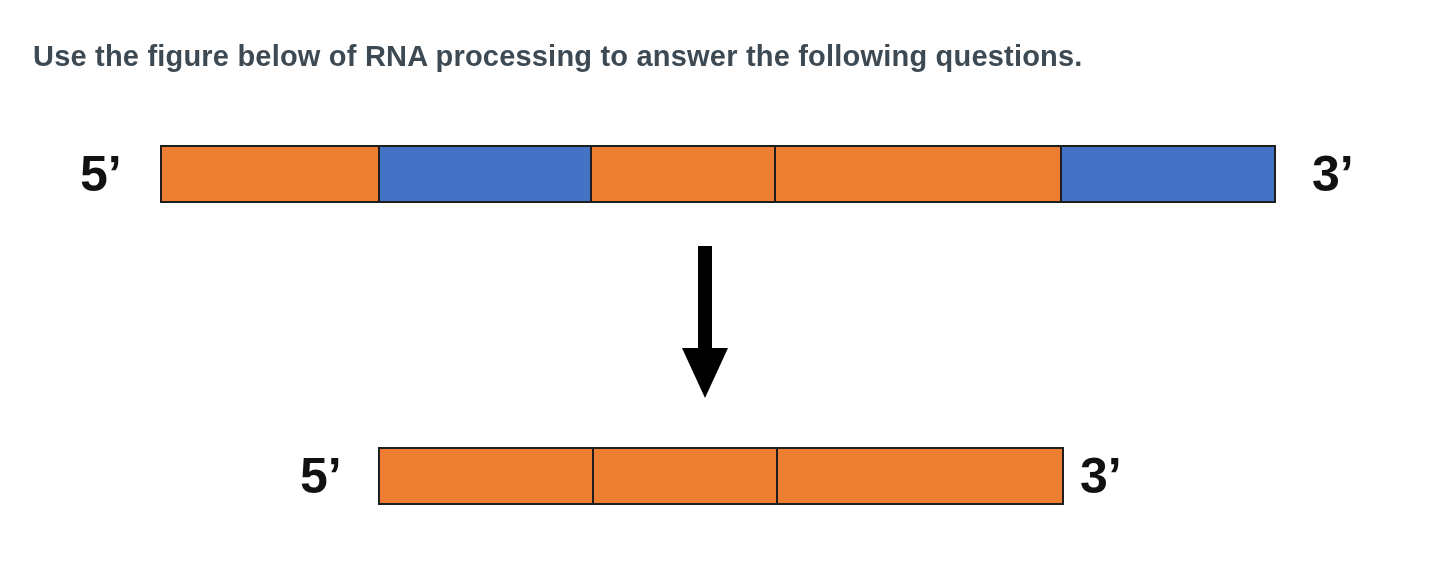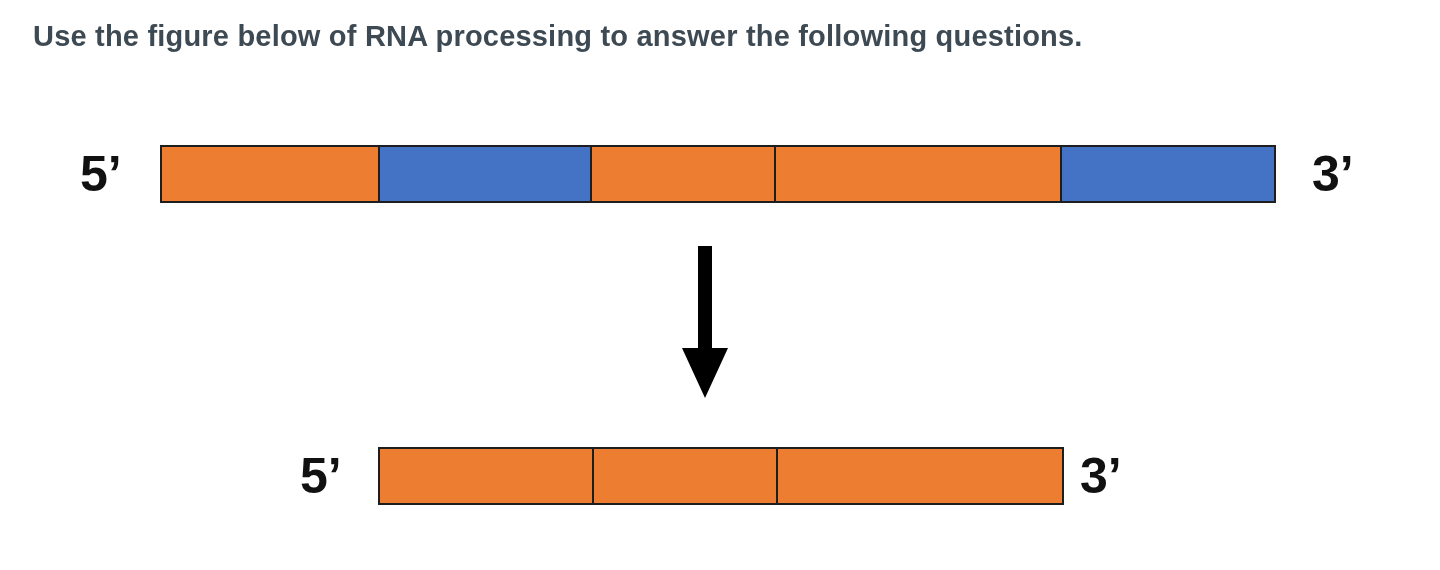--- a/index.html
+++ b/index.html
@@ -14,21 +14,21 @@
   }
   .canvas {
     position: absolute;
     inset: 0;
     width: 1440px;
     height: 570px;
   }
   .title {
     position: absolute;
     left: 33px;
-    top: 20px;
+    top: 40px;
     font-size: 29px;
     font-weight: 600;
     color: #3e4a53;
     letter-spacing: 0.2px;
     white-space: nowrap;
   }
   .end-label {
     position: absolute;
     font-size: 50px;
     font-weight: 700;

